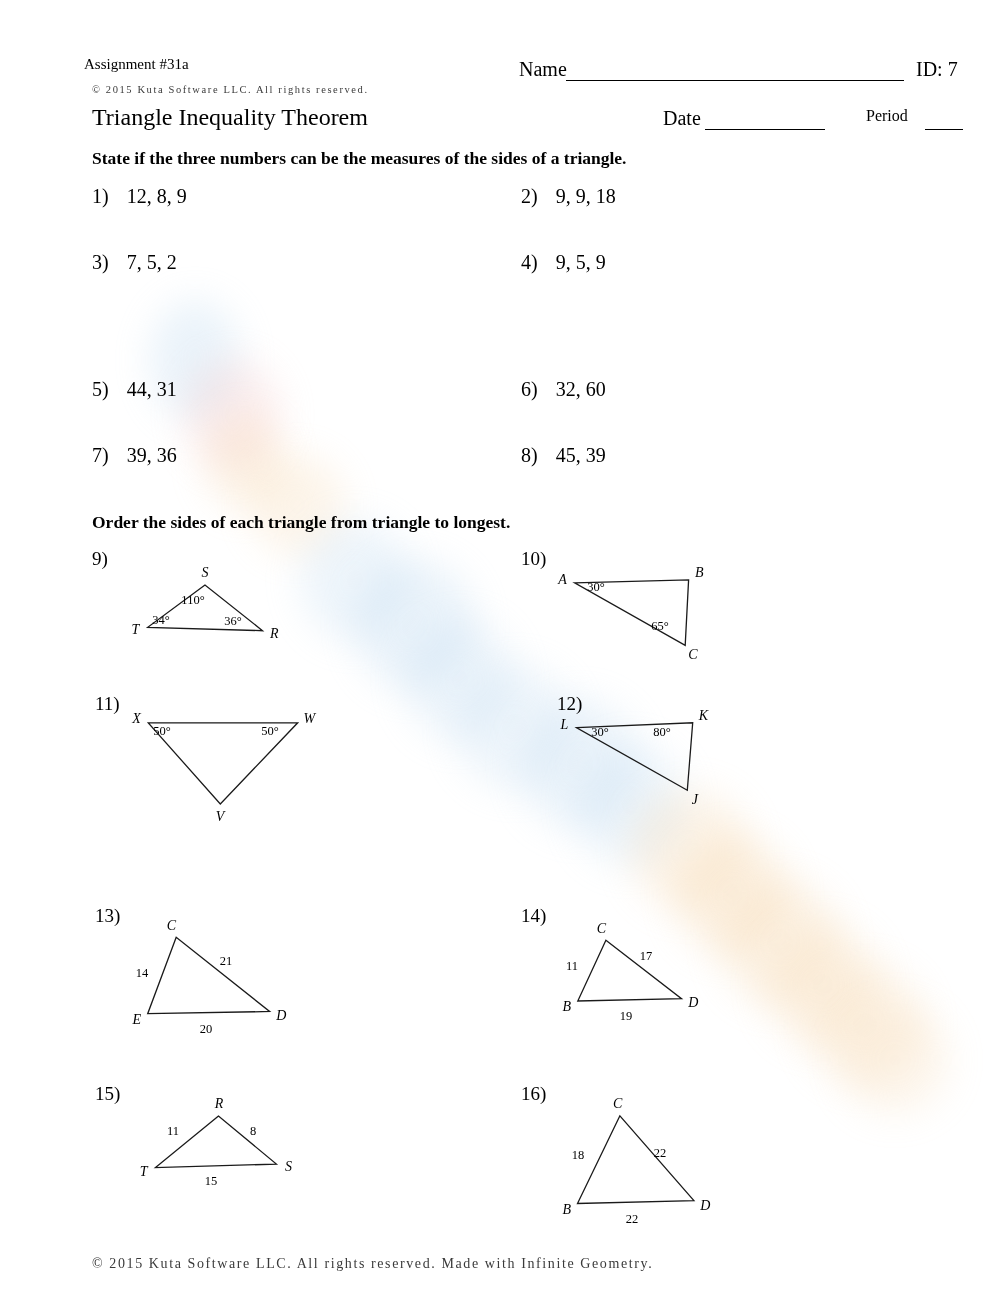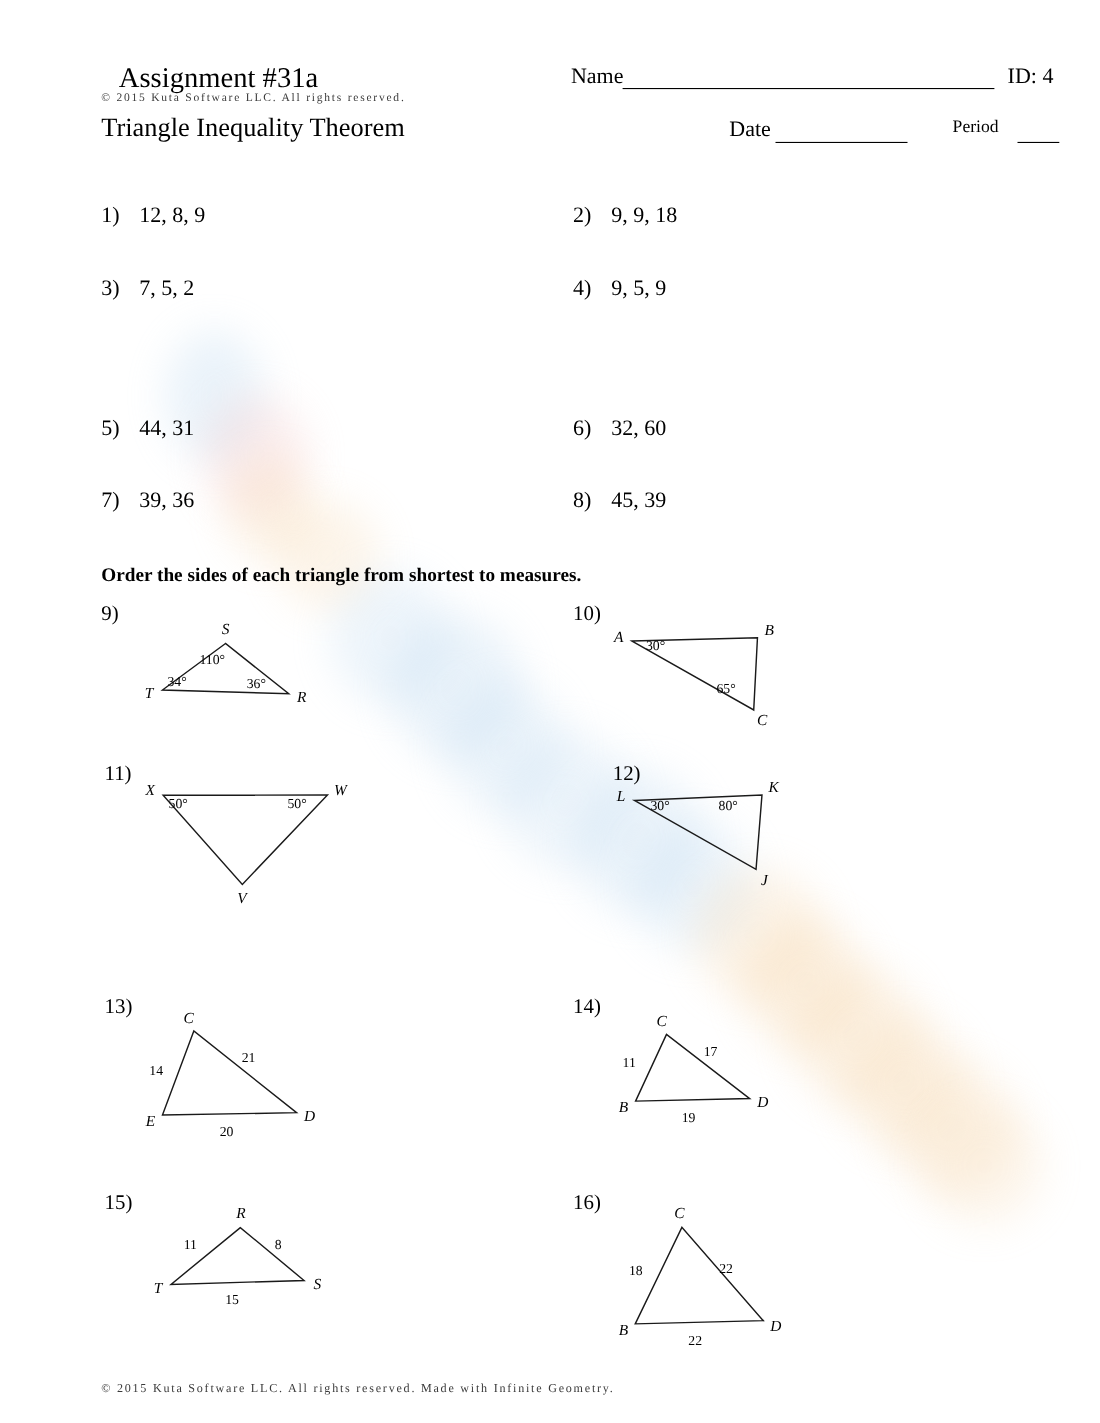--- a/index.html
+++ b/index.html
@@ -34,22 +34,22 @@
     left: 0; top: 0;
     width: 1000px; height: 1294px;
     z-index: 2;
   }
 
   
   #header { position: absolute; left: 0; top: 0; width: 1000px; }
 
   .assignment-label {
     position: absolute;
-    left: 108px; top: 56px;
-    font-size: 26px;
+    left: 84px; top: 56px;
+    font-size: 15px;
     white-space: nowrap;
   }
   .copyright-top {
     position: absolute;
     left: 92px; top: 84px;
     font-size: 10.5px;
     letter-spacing: 1.6px;
     color: #3a3a3a;
     white-space: nowrap;
   }
@@ -139,21 +139,21 @@
     stroke: #1a1a1a;
     stroke-width: 1.3;
     fill: none;
     stroke-linejoin: miter;
   }
 
   
   .footer {
     position: absolute;
     left: 92px; top: 1256px;
-    font-size: 11px;
+    font-size: 14px;
     letter-spacing: 1.6px;
     color: #3a3a3a;
     white-space: nowrap;
   }
 </style>
 </head>
 <body>
 
 <div id="watermark">
     <div class="wm-blob" style="left: 150px; top: 300px; width: 90px; height: 120px; background: rgb(188, 216, 239); opacity: 0.3;"></div>
@@ -176,31 +176,32 @@
 
 <div class="page">
 
   <div id="header">
     <div class="assignment-label">Assignment #31a</div>
     <div class="copyright-top">© 2015 Kuta Software LLC.  All rights reserved.</div>
     <div class="worksheet-title">Triangle Inequality Theorem</div>
 
     <div class="name-label">Name</div>
     <div class="name-rule"></div>
-    <div class="id-label">ID: 4</div>
+    <div class="id-label">ID: 7</div>
 
     <div class="date-label">Date</div>
     <div class="date-rule"></div>
     <div class="period-label">Period</div>
     <div class="period-rule"></div>
   </div>
 
-
-
-  <div class="direction" style="left:92px; top:510px; width:830px;">Order the sides of each triangle from shortest to measures.</div>
+  <div class="direction" style="left:92px; top:146px; width:830px;">State if the three numbers can be the measures of the sides of a triangle.</div>
+
+
+  <div class="direction" style="left:92px; top:510px; width:830px;">Order the sides of each triangle from triangle to longest.</div>
 
 
   <div class="problem-num" style="left:92px;  top:185px;">
     <span>1)</span>
     <span style="display:inline-block;width:8px"></span>
     <span>12, 8, 9</span>
   </div>
   <div class="problem-num" style="left:521px; top:185px;">
     <span>2)</span>
     <span style="display:inline-block;width:8px"></span>

